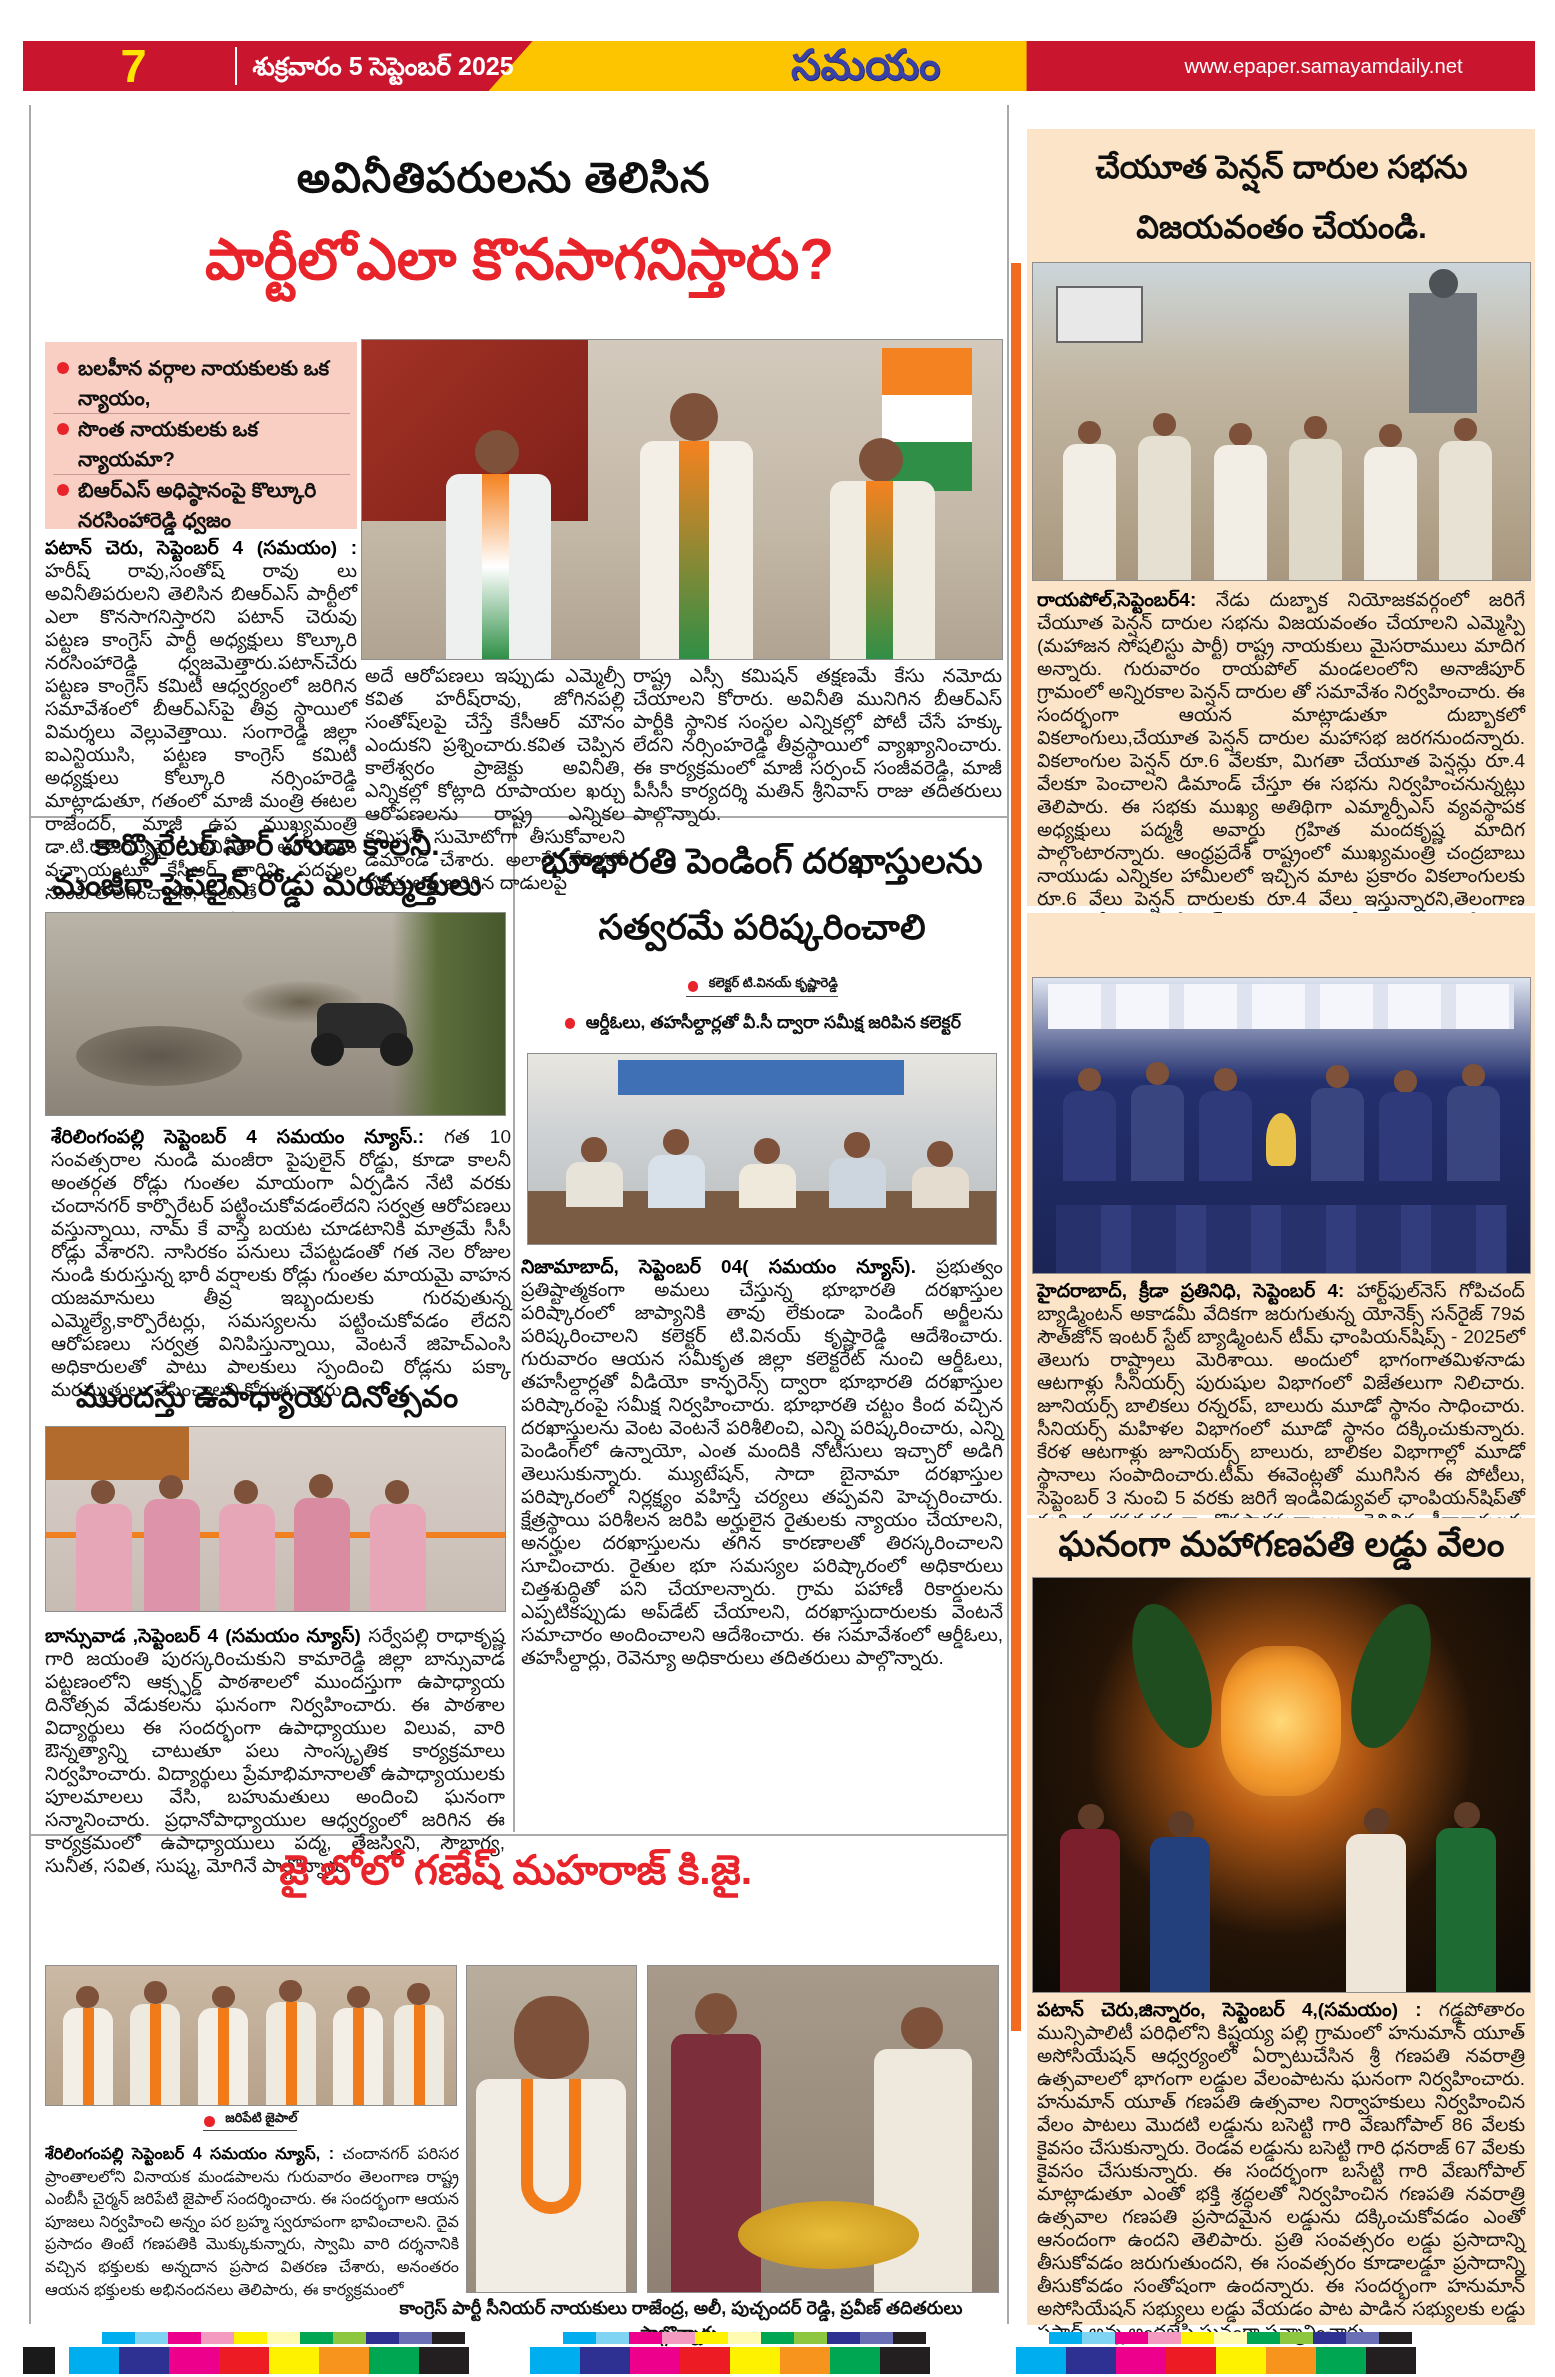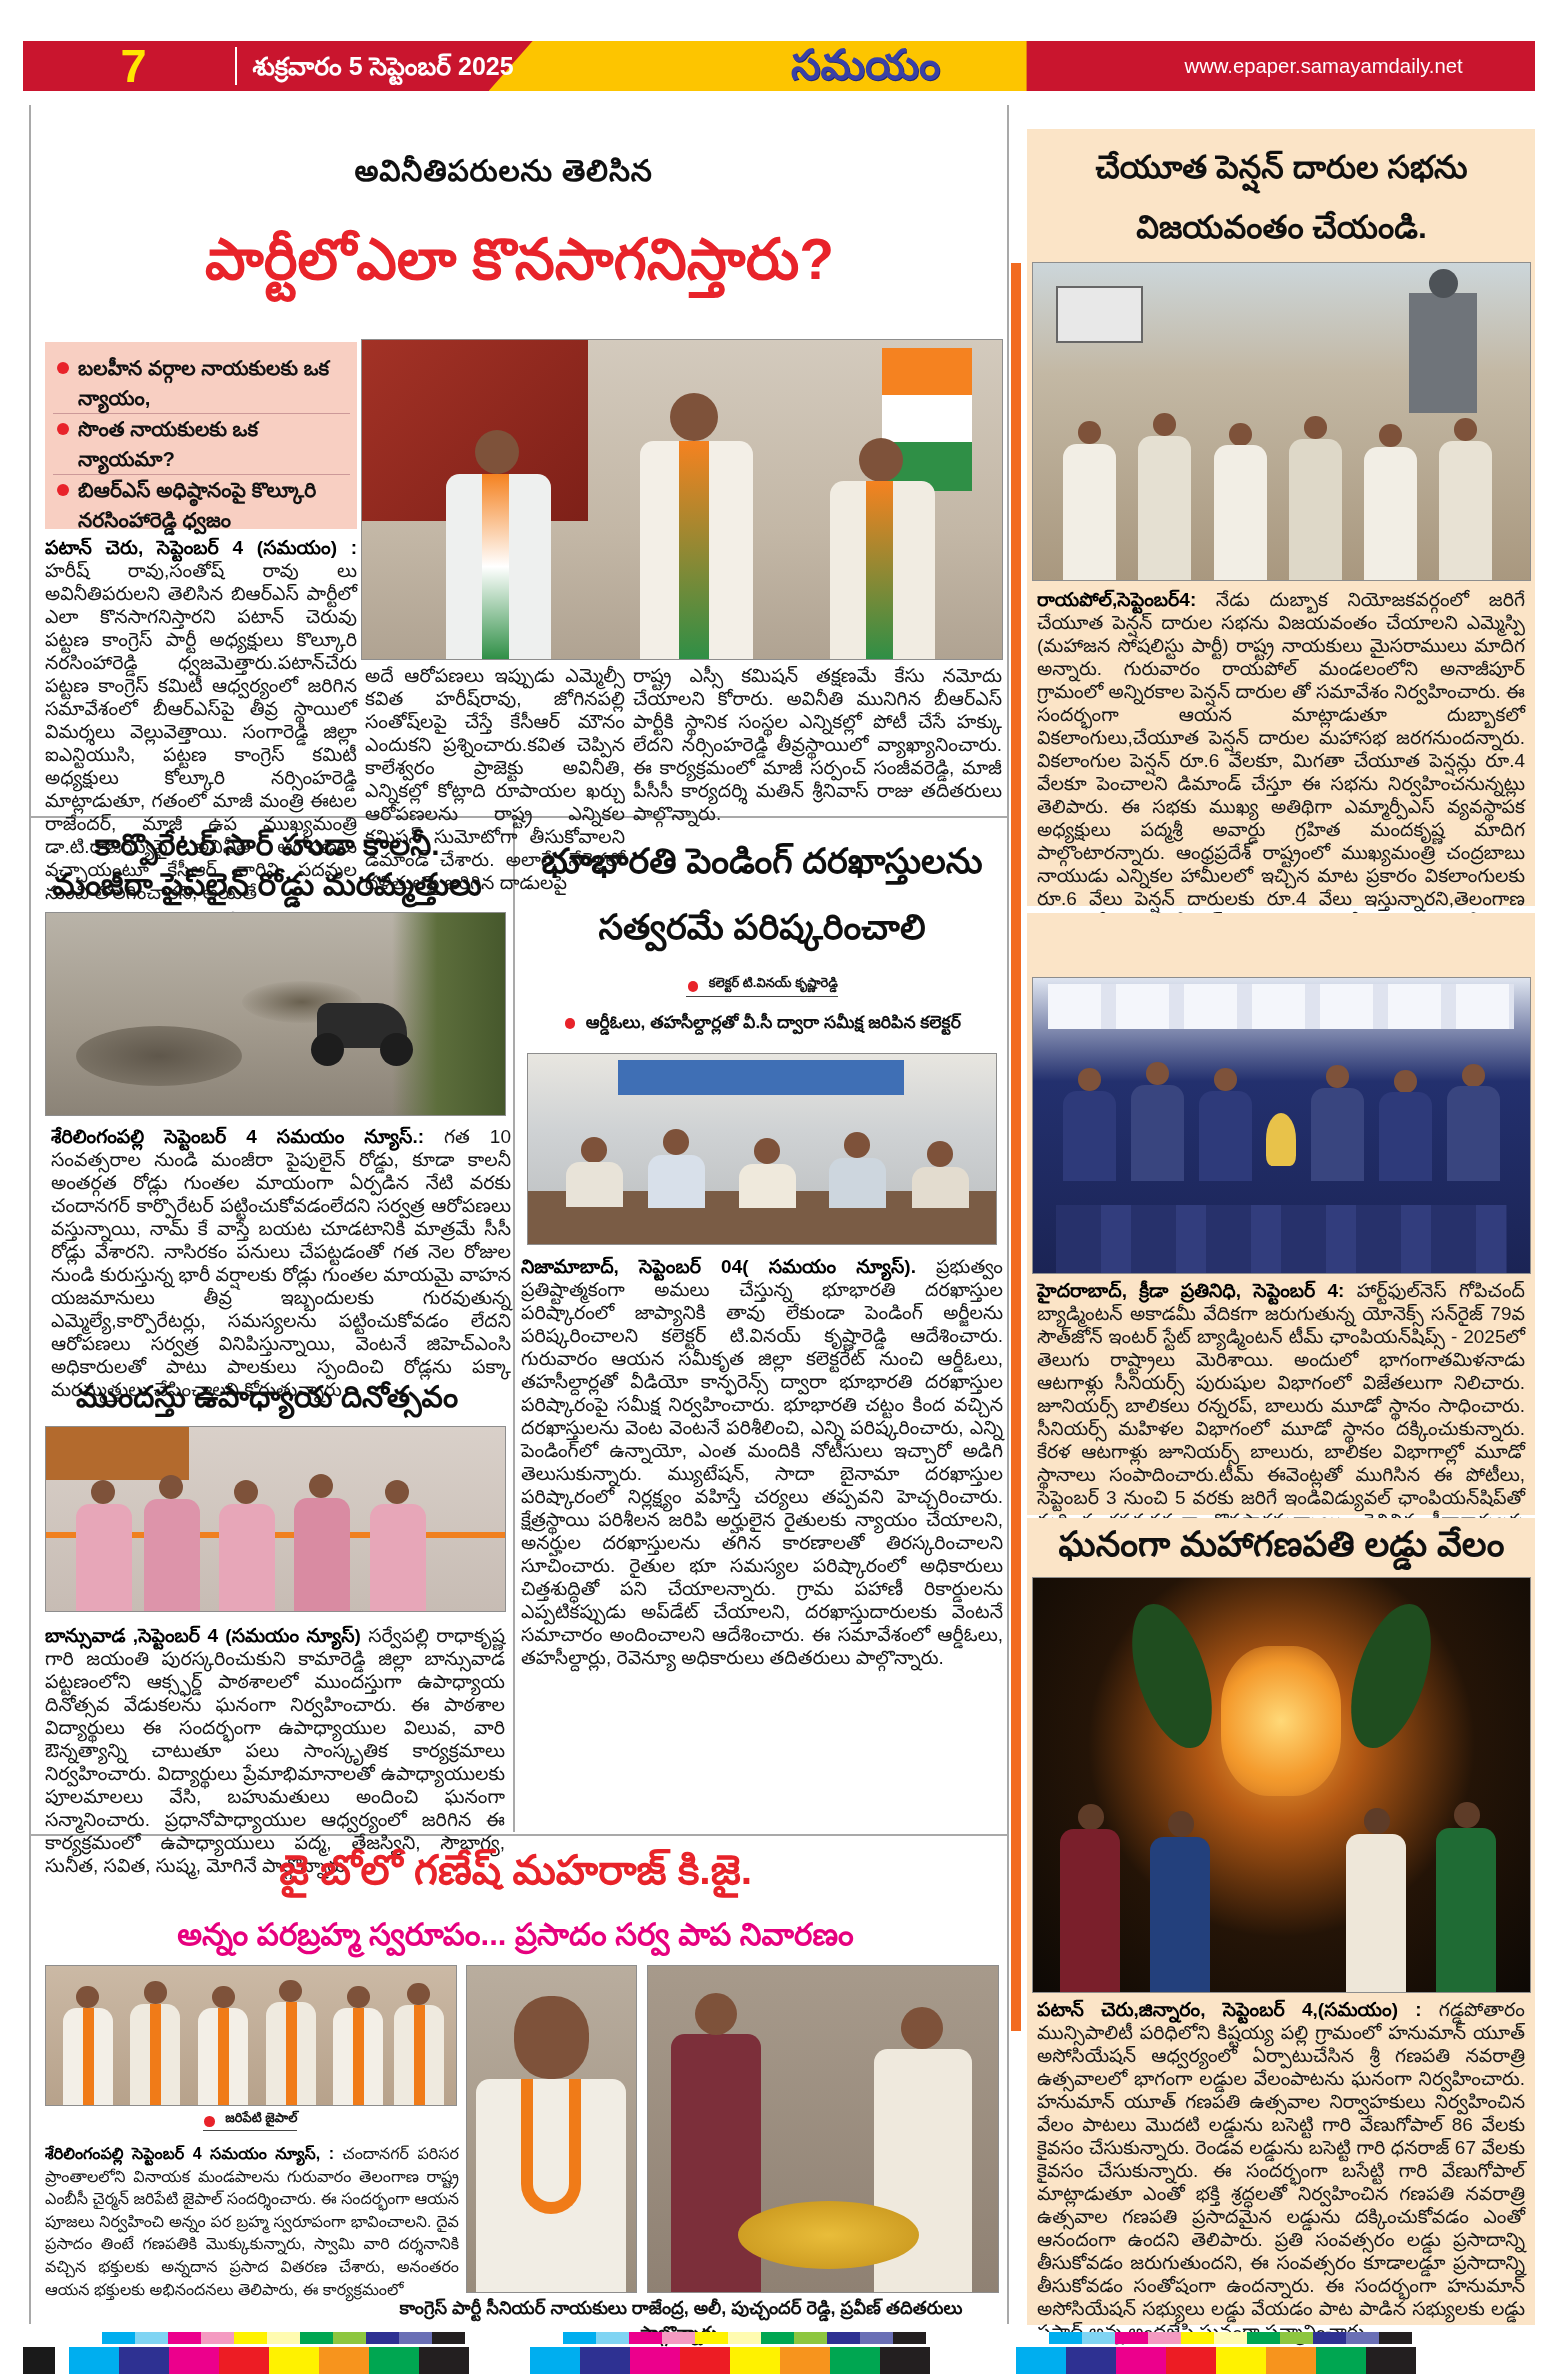--- a/index.html
+++ b/index.html
@@ -6,21 +6,21 @@
   .page{position:relative;width:1555px;height:2377px;background:#ffffff;overflow:hidden;
         font-family:"Liberation Sans","DejaVu Sans",sans-serif;color:#111;}
   .abs{position:absolute;}
   .rule{position:absolute;background:#a9a9a9;}
   .orange-bar{position:absolute;background:#f26b21;}
   .peach{background:#fbe4c7;}
   .pinkbox{background:#f8cfc2;}
   .body-text{font-size:19px;line-height:23px;text-align:justify;color:#161616;}
   .body-sm{font-size:16px;line-height:22.6px;text-align:justify;color:#161616;}
   .dateline{font-weight:bold;color:#000;}
-  .kicker{font-size:30px;font-weight:bold;color:#101010;text-align:center;letter-spacing:0.8px;}
+  .kicker{font-size:42px;font-weight:bold;color:#101010;text-align:center;letter-spacing:0.8px;}
   .headline-red{font-size:57px;font-weight:800;color:#e8232a;text-align:center;}
   .h-black{font-weight:800;color:#101010;text-align:center;}
   .bullet-item{position:relative;padding-left:25.6px;font-size:20.3px;line-height:30px;font-weight:bold;color:#111;}
   .bullet-item .dot{position:absolute;left:4.5px;top:9px;width:12px;height:12px;border-radius:50%;background:#e8232a;}
   .byline{position:relative;padding-left:22.6px;font-size:13px;font-weight:bold;color:#111;display:inline-block;}
   .byline .dot{position:absolute;left:1.5px;top:6px;width:10.5px;height:10.5px;border-radius:50%;background:#e8232a;}
   .photo{position:absolute;border:0.8px solid #8d8d8d;overflow:hidden;}
   .fig{position:absolute;}
   .head{border-radius:50%;background:#7e523a;}
   .torso{border-radius:13.5px 13.5px 0 0;}
@@ -162,21 +162,20 @@
     <div class="fig torso" style="left:248px;top:71px;width:56px;height:114px;background:#d98ba2;"></div>
     <div class="fig torso" style="left:324px;top:77px;width:56px;height:108px;background:#e7a6b8;"></div>
   </div>
 
   <div class="abs body-text" style="left:45px;top:1624px;width:460px;height:205px;">
     <span class="dateline">బాన్సువాడ ,సెప్టెంబర్ 4 (సమయం న్యూస్)</span>
     <span>సర్వేపల్లి రాధాకృష్ణ గారి జయంతి పురస్కరించుకుని కామారెడ్డి జిల్లా బాన్సువాడ పట్టణంలోని ఆక్స్ఫర్డ్ పాఠశాలలో ముందస్తుగా ఉపాధ్యాయ దినోత్సవ వేడుకలను ఘనంగా నిర్వహించారు. ఈ పాఠశాల విద్యార్థులు ఈ సందర్భంగా ఉపాధ్యాయుల విలువ, వారి ఔన్నత్యాన్ని చాటుతూ పలు సాంస్కృతిక కార్యక్రమాలు నిర్వహించారు. విద్యార్థులు ప్రేమాభిమానాలతో ఉపాధ్యాయులకు పూలమాలలు వేసి, బహుమతులు అందించి ఘనంగా సన్మానించారు. ప్రధానోపాధ్యాయుల ఆధ్వర్యంలో జరిగిన ఈ కార్యక్రమంలో ఉపాధ్యాయులు పద్మ, తేజస్విని, సౌభాగ్య, సునీత, సవిత, సుష్మ, మోగినే పాల్గొన్నారు.</span>
   </div>
 
   <div class="abs" style="left:30px;top:1847px;width:971px;text-align:center;font-size:41px;font-weight:800;color:#e8232a;">జై బోలో గణేష్ మహరాజ్ కి.జై.</div>
-  <div class="abs" style="left:30px;top:1917px;width:971px;text-align:center;font-size:31px;font-weight:800;color:#e6007e;">అన్నం పరబ్రహ్మ స్వరూపం... ప్రసాదం సర్వ పాప నివారణం</div>
 
   <div class="photo" style="left:45px;top:1965px;width:410px;height:139px;background:linear-gradient(180deg,#cbb9a5 0%,#b7a28b 100%);">
     <div class="fig head" style="left:30px;top:19.6px;width:22.6px;height:22.6px;"></div>
     <div class="fig head" style="left:98px;top:15px;width:22.6px;height:22.6px;"></div>
     <div class="fig head" style="left:166px;top:19.6px;width:22.6px;height:22.6px;"></div>
     <div class="fig head" style="left:233px;top:13.5px;width:22.6px;height:22.6px;"></div>
     <div class="fig head" style="left:301px;top:19.6px;width:22.6px;height:22.6px;"></div>
     <div class="fig head" style="left:361px;top:16.6px;width:22.6px;height:22.6px;"></div>
     <div class="fig torso" style="left:16.6px;top:42px;width:50px;height:97px;background:linear-gradient(90deg,#f3efe7 40%,#f07b18 40%,#f07b18 62%,#f3efe7 62%);"></div>
     <div class="fig torso" style="left:84px;top:38px;width:50px;height:102px;background:linear-gradient(90deg,#efeadf 40%,#f07b18 40%,#f07b18 62%,#efeadf 62%);"></div>

